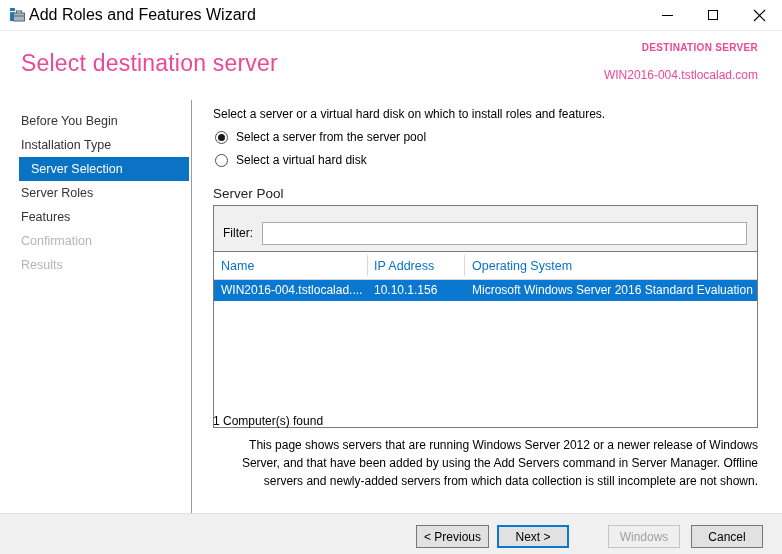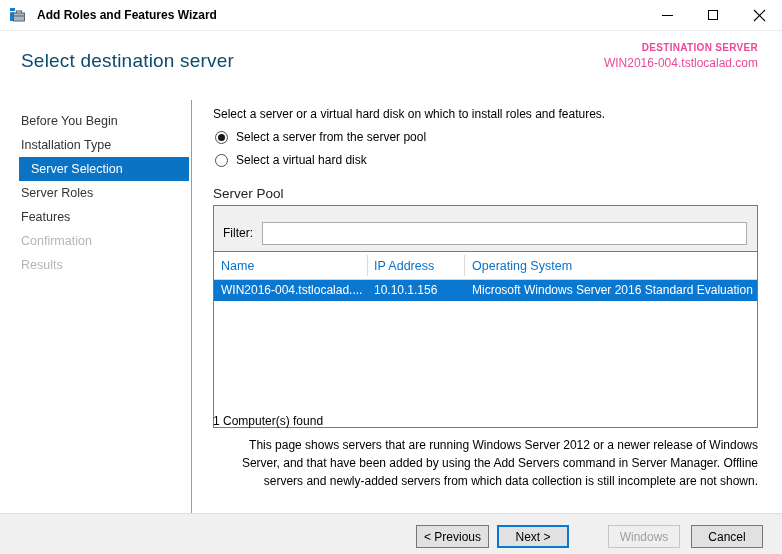--- a/index.html
+++ b/index.html
@@ -10,35 +10,35 @@
     overflow:hidden; font-size:12px; color:#1a1a1a;
   }
 
   
   .titlebar {
     position:absolute; left:0; top:0; width:782px; height:31px;
     background:#ffffff; border-bottom:1px solid #ebebeb;
     display:flex; align-items:center;
   }
   .app-icon { margin-left:9px; width:16px; height:16px; flex:0 0 auto; }
-  .titlebar-title { margin-left:12px; font-size:12px; color:#000;font-weight:bold; }
+  .titlebar-title { margin-left:4px; font-size:16px; color:#000; }
   .titlebar-controls { margin-left:auto; display:flex; height:100%; }
   .tb-btn { width:46px; height:100%; display:flex; align-items:center; justify-content:center; }
   .glyph-min { width:11px; height:1px; background:#000; display:block; }
   .glyph-max { width:10px; height:10px; border:1px solid #000; display:block; }
 
   
   .header { position:absolute; left:0; top:32px; width:782px; height:68px; background:#fff; }
   .page-title {
     position:absolute; left:21px; top:18px;
-    font-size:19px; font-weight:300; color:#0c4a6e; letter-spacing:0.2px;
+    font-size:23px; font-weight:300; color:#ec4899; letter-spacing:0.2px;
   }
   .dest-block { position:absolute; right:24px; top:10px; text-align:right; color:#ec4899; }
   .dest-label { font-size:10px; font-weight:bold; letter-spacing:0.3px; }
-  .dest-server { font-size:12px; margin-top:3px; }
+  .dest-server { font-size:12px; margin-top:15px; }
 
   
   .sidebar {
     position:absolute; left:0; top:100px; width:192px; height:413px;
     border-right:1px solid #9b9b9b; background:#fff;
   }
   .nav-list { position:absolute; left:0; top:9px; width:100%; }
   .nav-item {
     height:24px; line-height:24px; padding-left:21px;
     font-size:12.5px; color:#333;

